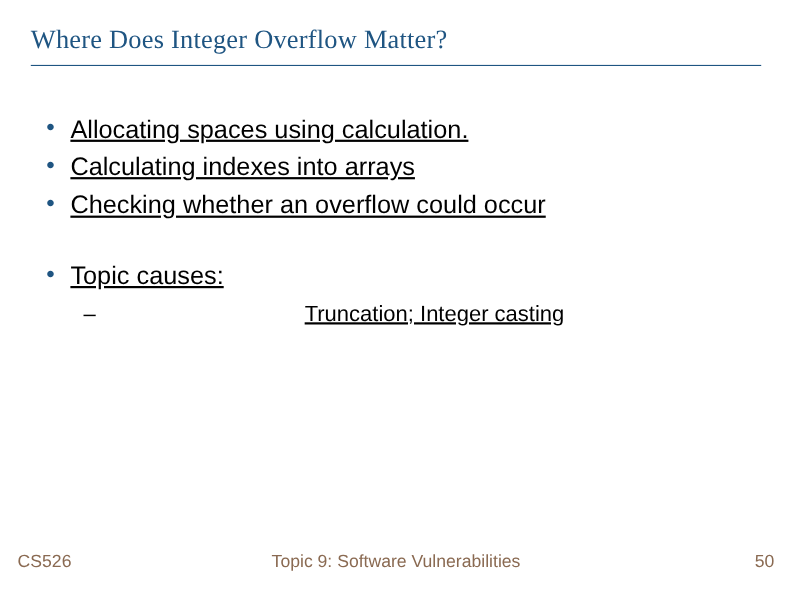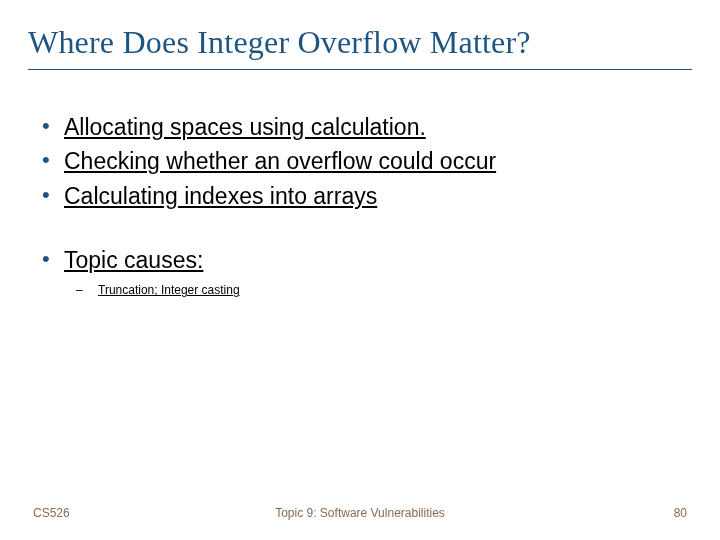--- a/index.html
+++ b/index.html
@@ -11,21 +11,21 @@
     overflow: hidden;
   }
   .slide {
     width: 720px;
     height: 540px;
     position: relative;
     padding: 24px 28px 0 28px;
   }
   .title {
     font-family: "Times New Roman", Times, serif;
-    font-size: 32px;
+    font-size: 24px;
     color: #1f5582;
     font-weight: 400;
     letter-spacing: 0.2px;
     margin-bottom: 8px;
   }
   .rule {
     height: 1px;
     background: #1f5582;
     width: 100%;
     margin-bottom: 42px;
@@ -50,43 +50,44 @@
     position: absolute;
     left: 4px;
     top: 0;
     color: #1f5582;
     font-size: 22px;
     line-height: 1.3;
   }
   .gap { height: 30px; }
   ul.sub {
     list-style: none;
-    font-size: 12px;
+    font-size: 20px;
     color: #000;
     margin-top: 8px;
+    text-align: center;
   }
   ul.sub > li {
     position: relative;
     padding-left: 28px;
     margin-left: 6px;
   }
   ul.sub > li::before {
     content: "–";
     position: absolute;
     left: 6px;
     top: 0;
     color: #000;
   }
   .footer {
     position: absolute;
     bottom: 20px;
     left: 0;
     width: 720px;
-    padding: 0 33px;
-    font-size: 12px;
+    padding: 0 16px;
+    font-size: 16px;
     color: #8a6a52;
     display: flex;
     justify-content: space-between;
     align-items: baseline;
   }
   .footer .center {
     position: absolute;
     left: 50%;
     transform: translateX(-50%);
   }
@@ -95,35 +96,35 @@
 <body>
 
 <div class="slide">
 
   <h1 class="title">Where Does Integer Overflow Matter?</h1>
   <div class="rule"></div>
 
   <div class="body">
     <ul class="top">
       <li>Allocating spaces using calculation.</li>
+      <li>Calculating indexes into arrays</li>
       <li>Checking whether an overflow could occur</li>
-      <li>Calculating indexes into arrays</li>
     </ul>
 
     <div class="gap"></div>
 
     <ul class="top">
       <li>
         <span>Topic causes:</span>
         <ul class="sub">
           <li>Truncation; Integer casting</li>
         </ul>
       </li>
     </ul>
   </div>
 
   <div class="footer">
     <span>CS526</span>
     <span class="center">Topic 9: Software Vulnerabilities</span>
-    <span>80</span>
+    <span>50</span>
   </div>
 
 </div>
 
 </body></html>

